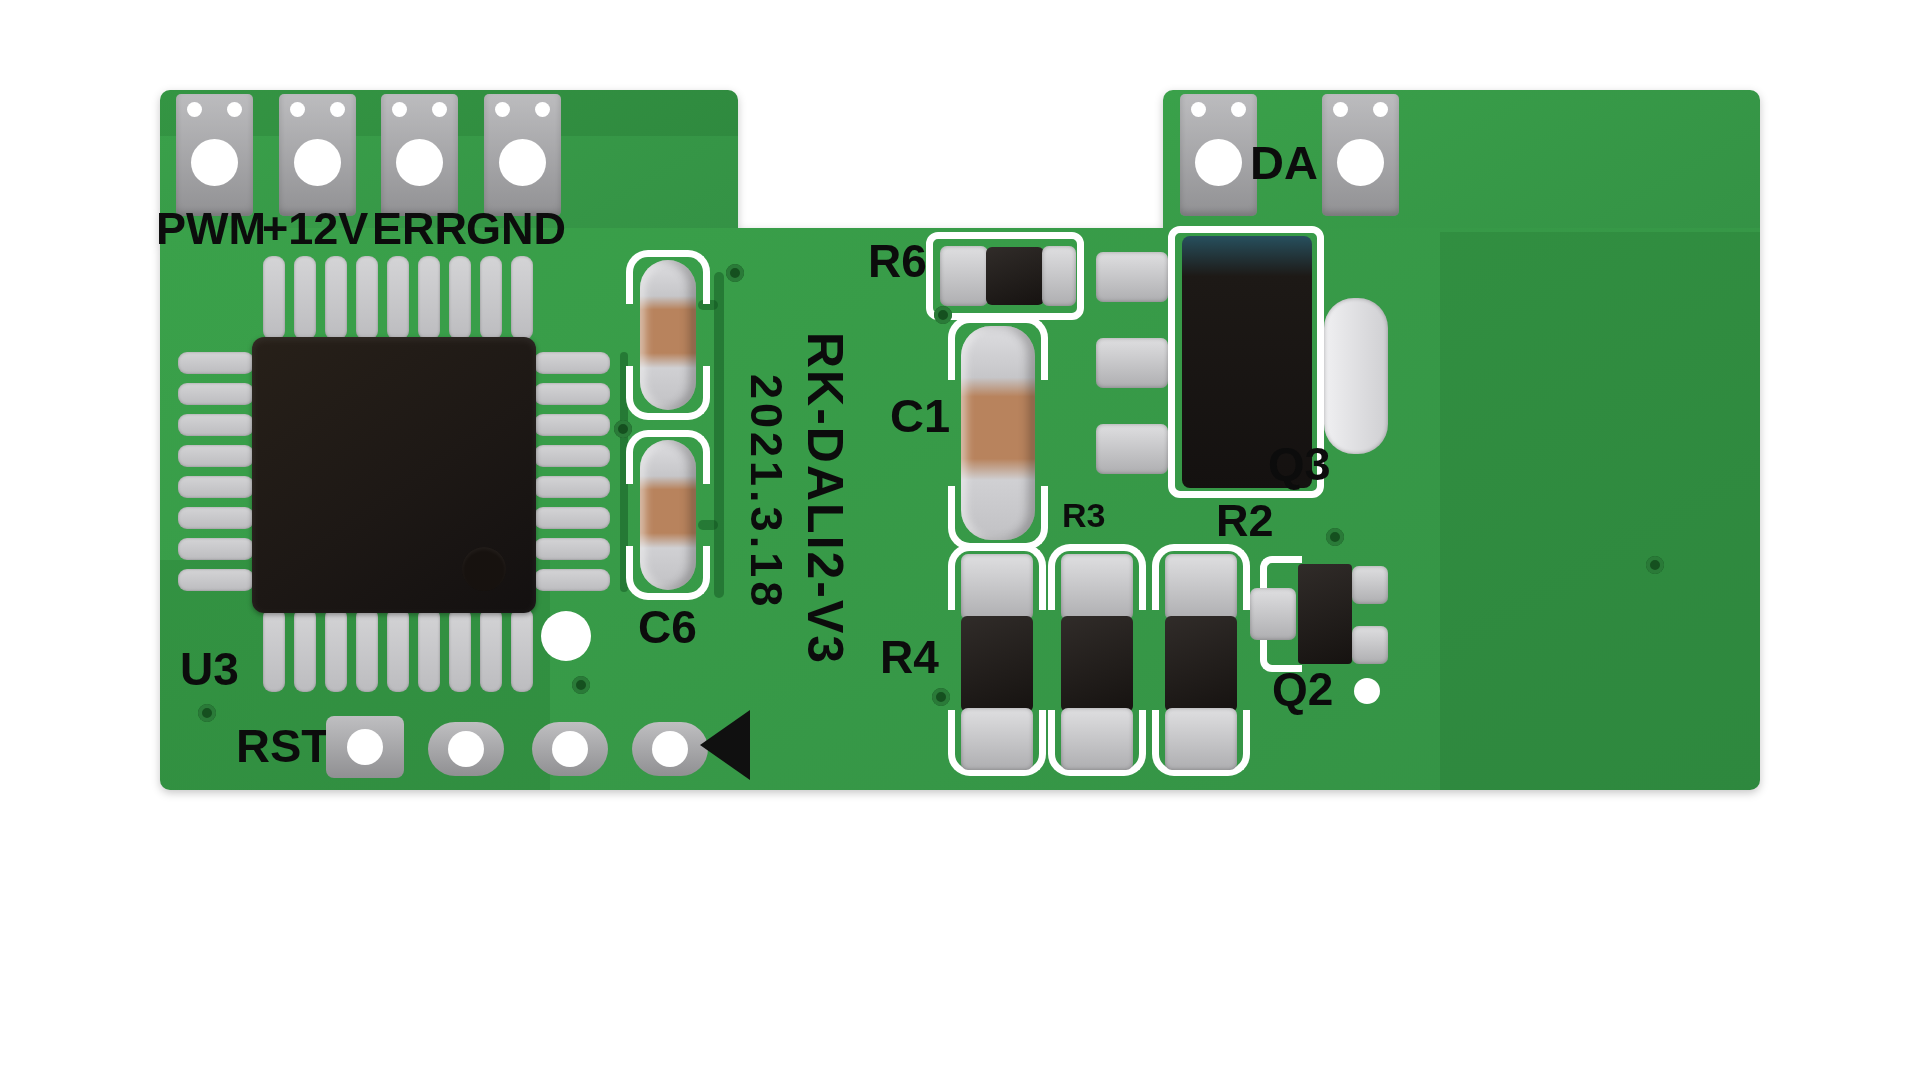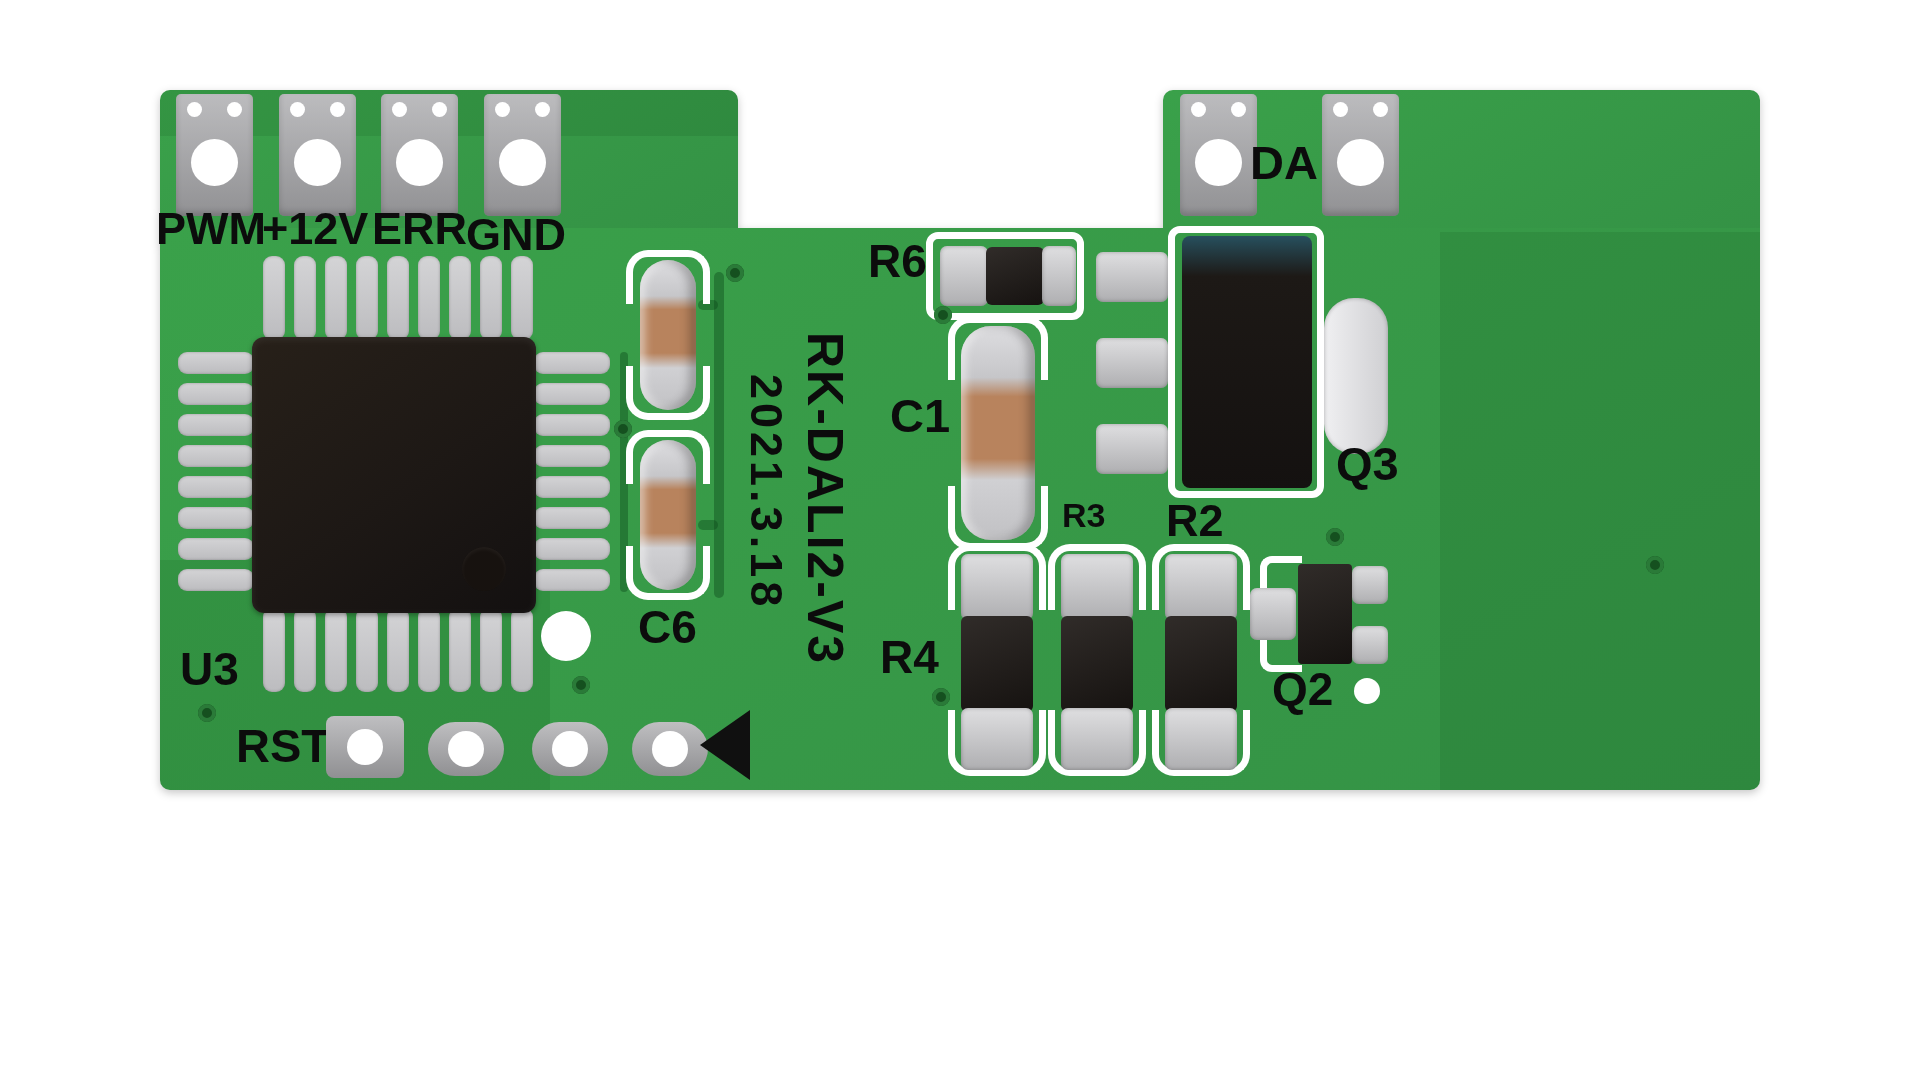--- a/index.html
+++ b/index.html
@@ -90,21 +90,21 @@
     </div>
     <div class="connector" style="left:1322px">
       <span class="hole s1"></span>
         <span class="hole s2"></span>
         <span class="hole big"></span>
     </div>
 
     <div class="lbl" style="left:156px;top:206px;font-size:45px">PWM</div>
     <div class="lbl" style="left:262px;top:206px;font-size:45px">+12V</div>
     <div class="lbl" style="left:372px;top:206px;font-size:45px">ERR</div>
-    <div class="lbl" style="left:466px;top:212px;font-size:45px">GND</div>
+    <div class="lbl" style="left:466px;top:206px;font-size:45px">GND</div>
     <div class="lbl" style="left:1250px;top:139px;font-size:47px">DA</div>
 
     <div style="position:absolute;inset:0">
         <div class="lead" style="left: 263px; top: 256px; width: 22px; height: 84px;"></div>
         <div class="lead" style="left: 263px; top: 608px; width: 22px; height: 84px;"></div>
         <div class="lead" style="left: 294px; top: 256px; width: 22px; height: 84px;"></div>
         <div class="lead" style="left: 294px; top: 608px; width: 22px; height: 84px;"></div>
         <div class="lead" style="left: 325px; top: 256px; width: 22px; height: 84px;"></div>
         <div class="lead" style="left: 325px; top: 608px; width: 22px; height: 84px;"></div>
         <div class="lead" style="left: 356px; top: 256px; width: 22px; height: 84px;"></div>
@@ -164,24 +164,24 @@
     <div class="bb" style="left:948px;top:486px;width:100px;height:64px"></div>
     <div class="cap" style="left:961px;top:326px;width:74px;height:214px"></div>
 
     <div class="pad" style="left:1096px;top:252px;width:72px;height:50px"></div>
     <div class="pad" style="left:1096px;top:338px;width:72px;height:50px"></div>
     <div class="pad" style="left:1096px;top:424px;width:72px;height:50px"></div>
 
     <div class="bracket" style="left:1168px;top:226px;width:156px;height:272px;border-radius:12px"></div>
     <div class="blk" style="left:1182px;top:236px;width:130px;height:252px;border-radius:8px;background:linear-gradient(180deg,#27505e 0%,#1d1916 16%,#141110 100%)"></div>
     <div class="pad" style="left:1324px;top:298px;width:64px;height:156px;border-radius:30px;background:linear-gradient(90deg,#f0f0f2,#cfcfd2)"></div>
-    <div class="lbl" style="left:1336px;top:440px;font-size:47px">Q3</div>
+    <div class="lbl" style="left:1268px;top:440px;font-size:47px">Q3</div>
 
     <div class="lbl" style="left:1062px;top:498px;font-size:34px">R3</div>
-    <div class="lbl" style="left:1166px;top:498px;font-size:45px">R2</div>
+    <div class="lbl" style="left:1216px;top:498px;font-size:45px">R2</div>
     <div class="lbl" style="left:880px;top:634px;font-size:46px">R4</div>
 
     <div class="bt" style="left:948px;top:544px;width:98px;height:66px"></div>
     <div class="bb" style="left:948px;top:710px;width:98px;height:66px"></div>
     <div class="pad" style="left:961px;top:554px;width:72px;height:66px"></div>
     <div class="blk" style="left:961px;top:616px;width:72px;height:96px"></div>
     <div class="pad" style="left:961px;top:708px;width:72px;height:62px"></div>
 
     <div class="bt" style="left:1048px;top:544px;width:98px;height:66px"></div>
     <div class="bb" style="left:1048px;top:710px;width:98px;height:66px"></div>

